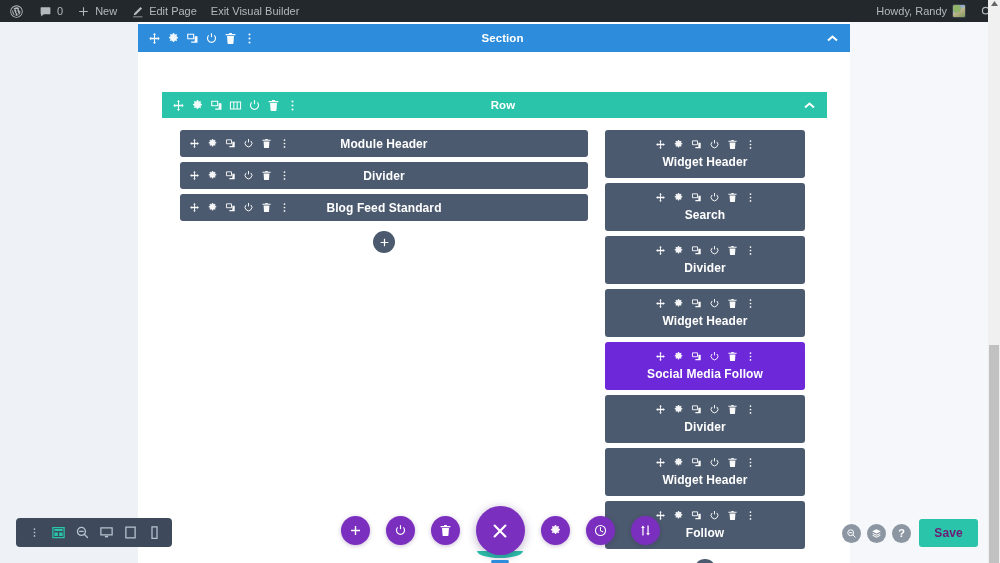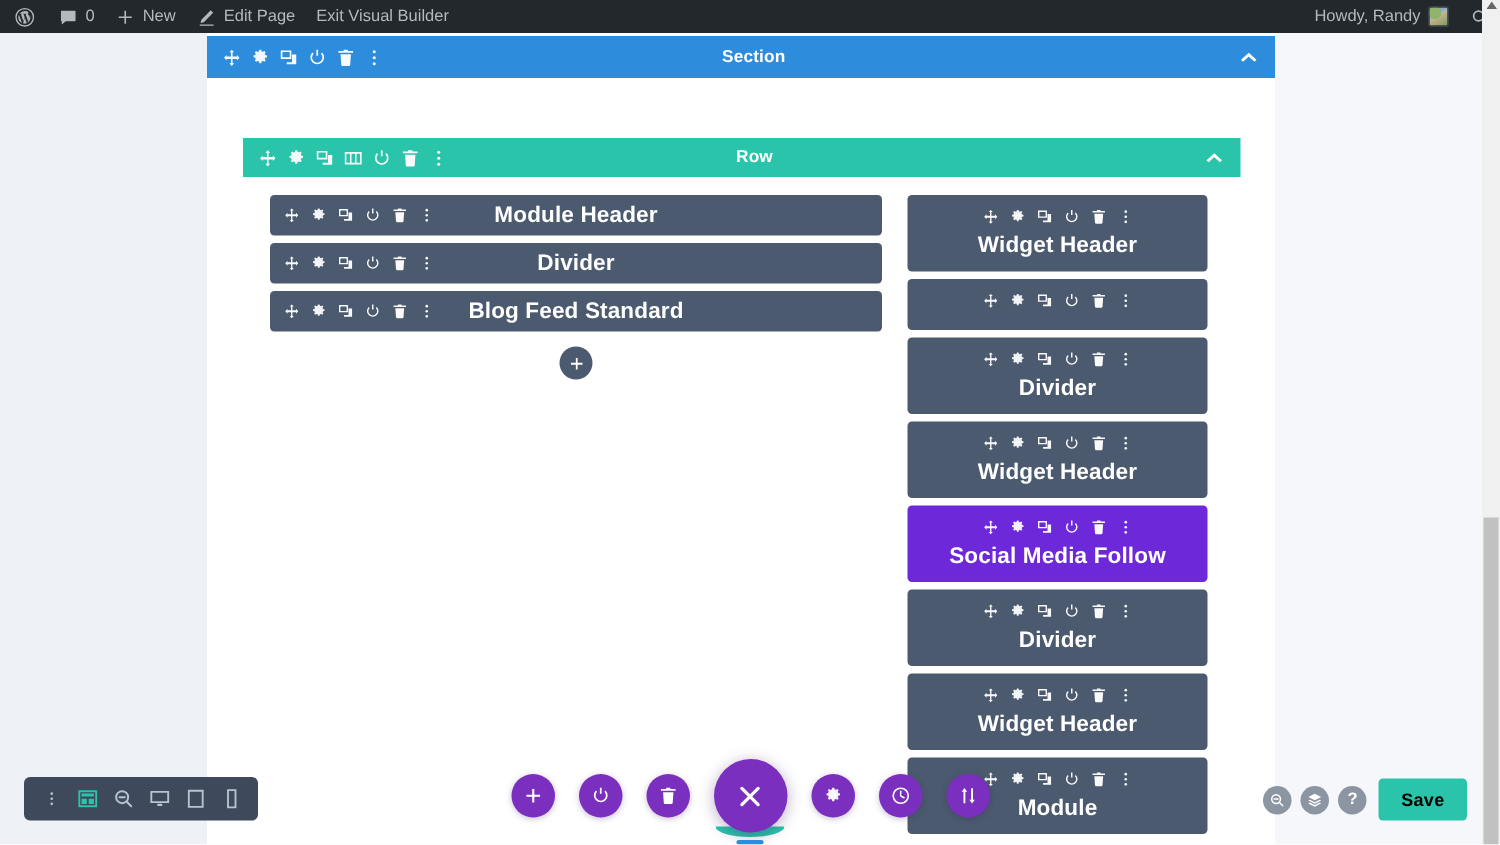--- a/index.html
+++ b/index.html
@@ -97,21 +97,21 @@
   
   .module {
     background: #4b5a6e; color: #fff;
     border-radius: 3px; margin-bottom: 5px;
     cursor: pointer; user-select: none;
   }
   .module .mod-tools {
     display: flex; align-items: center; justify-content: center; gap: 5px;
   }
   .module .mod-label {
-    text-align: center; font-size: 15px; font-weight: bold;
+    text-align: center; font-size: 12px; font-weight: bold;
     letter-spacing: .1px;
   }
   
   .module.inline {
     height: 27px; position: relative;
     display: flex; align-items: center;
   }
   .module.inline .mod-tools { padding-left: 8px; }
   .module.inline .mod-label {
     position: absolute; left: 0; right: 0; pointer-events: none;
@@ -183,21 +183,21 @@
     display: flex; align-items: center; gap: 8px; z-index: 420;
   }
   .gbtn {
     width: 19px; height: 19px; border-radius: 50%;
     background: #8c96a3; color: #fff;
     display: flex; align-items: center; justify-content: center;
     cursor: pointer; font-size: 11px; font-weight: bold;
   }
   .gbtn svg { display: block; }
   #save-button {
-    background: #29c4a9; color: #000000; border: none;
+    background: #29c4a9; color: #701a75; border: none;
     height: 28px; padding: 0 15px; border-radius: 3px;
     font-family: "Liberation Sans", sans-serif;
     font-size: 12px; font-weight: bold; cursor: pointer;
     letter-spacing: .2px;
   }
 
   
   #scrollbar {
     position: absolute; top: 22px; right: 0; width: 12px; height: 541px;
     background: #f0f0f0; z-index: 450;
@@ -674,20 +674,21 @@
                   <svg width="11" height="11" viewBox="0 0 24 24">
                     <g fill="#ffffff">
                       <circle cx="12" cy="4.6" r="1.9"></circle>
                       <circle cx="12" cy="12" r="1.9"></circle>
                       <circle cx="12" cy="19.4" r="1.9"></circle>
                     </g>
                   </svg>
                 </span>
               </span>
             </div>
+            <div class="mod-label">Search</div>
           </div>
           <div class="module stacked" style="background: rgb(75, 90, 110);">
             <div class="mod-tools">
               <span class="tool">
                 <span>
                   <svg width="11" height="11" viewBox="0 0 24 24">
                     <path fill="#ffffff" d="M12 2l3 3.2h-2v5.3h5.3v-2L21.5 12l-3.2 3.5v-2H13v5.3h2L12 22l-3-3.2h2v-5.3H5.7v2L2.5 12l3.2-3.5v2H11V5.2H9z"></path>
                   </svg>
                 </span>
               </span>
@@ -997,21 +998,21 @@
                   <svg width="11" height="11" viewBox="0 0 24 24">
                     <g fill="#ffffff">
                       <circle cx="12" cy="4.6" r="1.9"></circle>
                       <circle cx="12" cy="12" r="1.9"></circle>
                       <circle cx="12" cy="19.4" r="1.9"></circle>
                     </g>
                   </svg>
                 </span>
               </span>
             </div>
-            <div class="mod-label">Module</div>
+            <div class="mod-label">Follow</div>
           </div>
           <div class="add-circle" style="background: rgb(75, 90, 110);">
             <span>
               <svg width="11" height="11" viewBox="0 0 24 24">
                 <path fill="#ffffff" d="M10.7 3.6h2.6v7.1h7.1v2.6h-7.1v7.1h-2.6v-7.1H3.6v-2.6h7.1z"></path>
               </svg>
             </span>
           </div>
         </div>
     </div>

